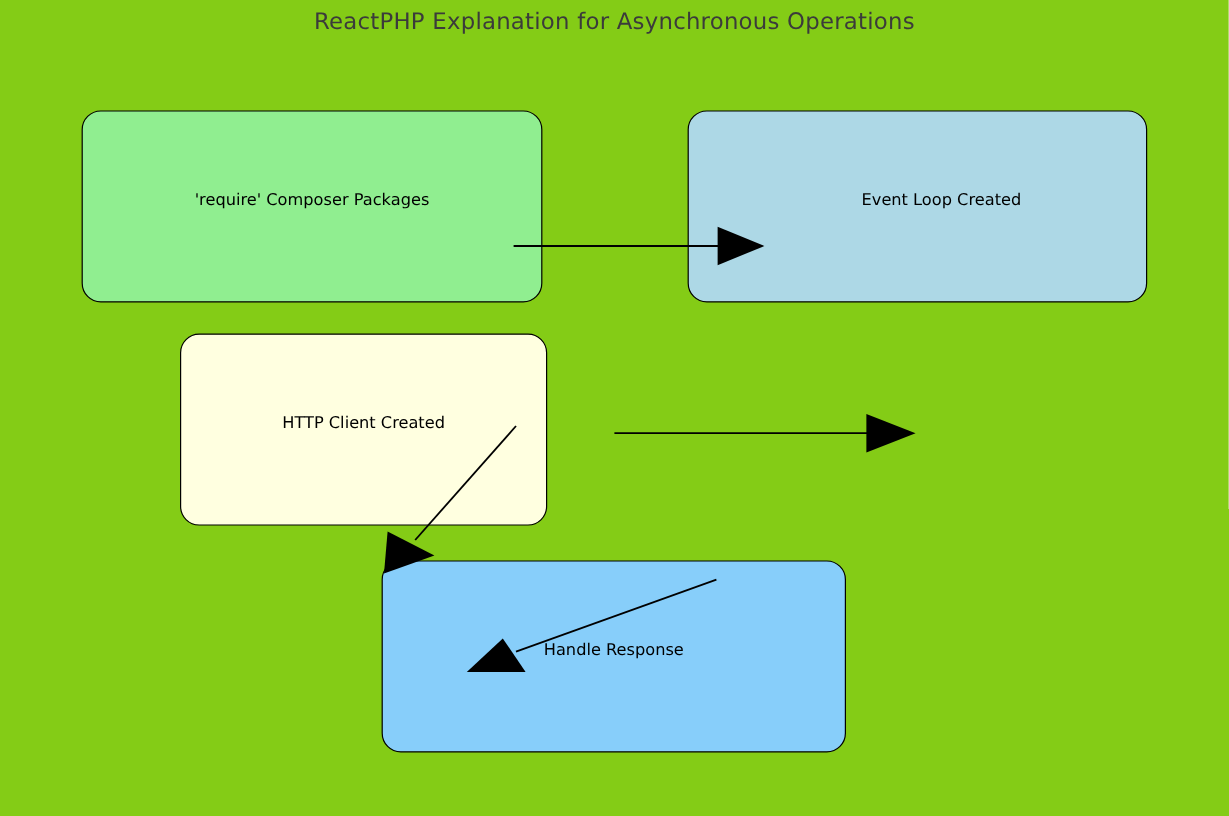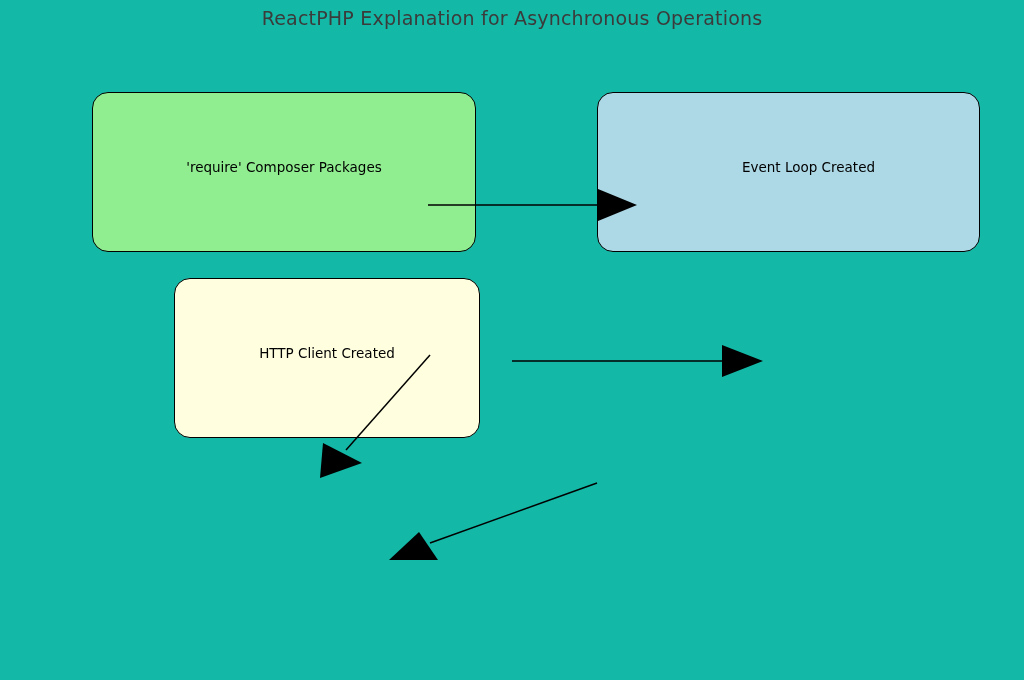--- a/index.html
+++ b/index.html
@@ -1,20 +1,20 @@
 <!DOCTYPE html>
 <html><head>
 <meta charset="utf-8">
 <style>
   html, body { margin: 0; padding: 0; background: #ffffff; }
   .canvas {
     position: relative;
     width: 1024px;
     height: 680px;
-    background: #14b8a6;
+    background: #84cc16;
     overflow: hidden;
     font-family: "DejaVu Sans", "Liberation Sans", sans-serif;
   }
   .diagram-title {
     position: absolute;
     top: 7px;
     left: 0;
     width: 100%;
     text-align: center;
     font-size: 19px;
@@ -22,21 +22,20 @@
     letter-spacing: 0.2px;
   }
   .node {
     position: absolute;
     box-sizing: border-box;
     border: 1.8px solid #000000;
     border-radius: 16px;
     display: flex;
     align-items: center;
     justify-content: center;
-    margin-left: 24px;
   }
   .node-label {
     font-size: 13.5px;
     color: #000000;
     transform: translateY(-5px);
     white-space: nowrap;
   }
   .arrows-layer {
     position: absolute;
     top: 0;
@@ -59,20 +58,23 @@
 
   <div class="node" style="left: 573px; top: 92px; width: 383px; height: 160px; background-color: rgb(173, 216, 230); padding-left: 40px;">
     <span class="node-label">Event Loop Created</span>
   </div>
 
   <div class="node" style="left: 150px; top: 278px; width: 306px; height: 160px; background-color: rgb(255, 255, 224);">
     <span class="node-label">HTTP Client Created</span>
   </div>
 
 
+  <div class="node" style="left: 318px; top: 467px; width: 387px; height: 160px; background-color: rgb(135, 206, 250);">
+    <span class="node-label">Handle Response</span>
+  </div>
 
   <svg class="arrows-layer" width="1024" height="680" viewBox="0 0 1024 680">
     <g>
       <line x1="428" y1="205" x2="600" y2="205"></line>
       <polygon points="598,189 598,221 637,205"></polygon>
     </g>
     <g>
       <line x1="512" y1="361" x2="724" y2="361"></line>
       <polygon points="722,345 722,377 763,361"></polygon>
     </g>

